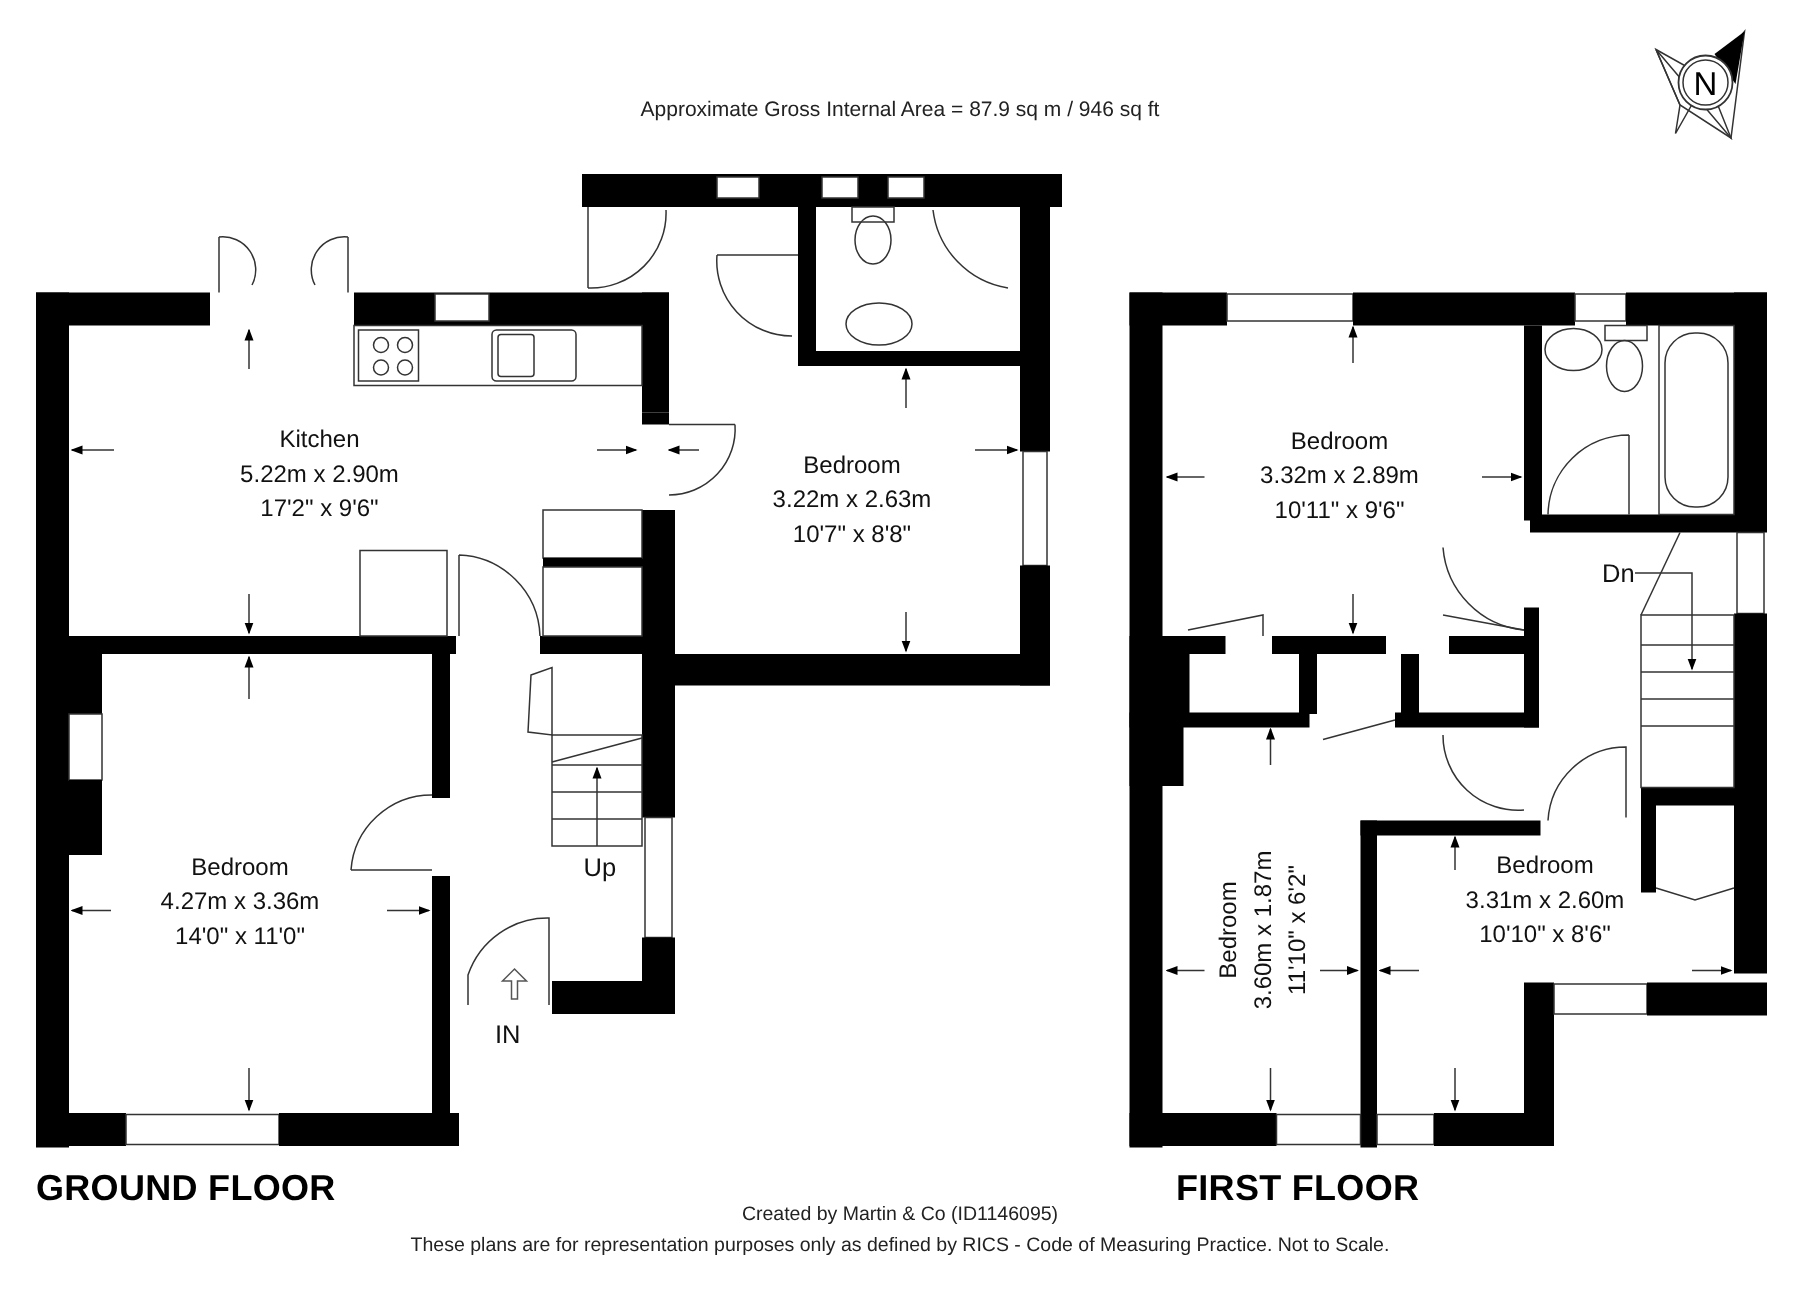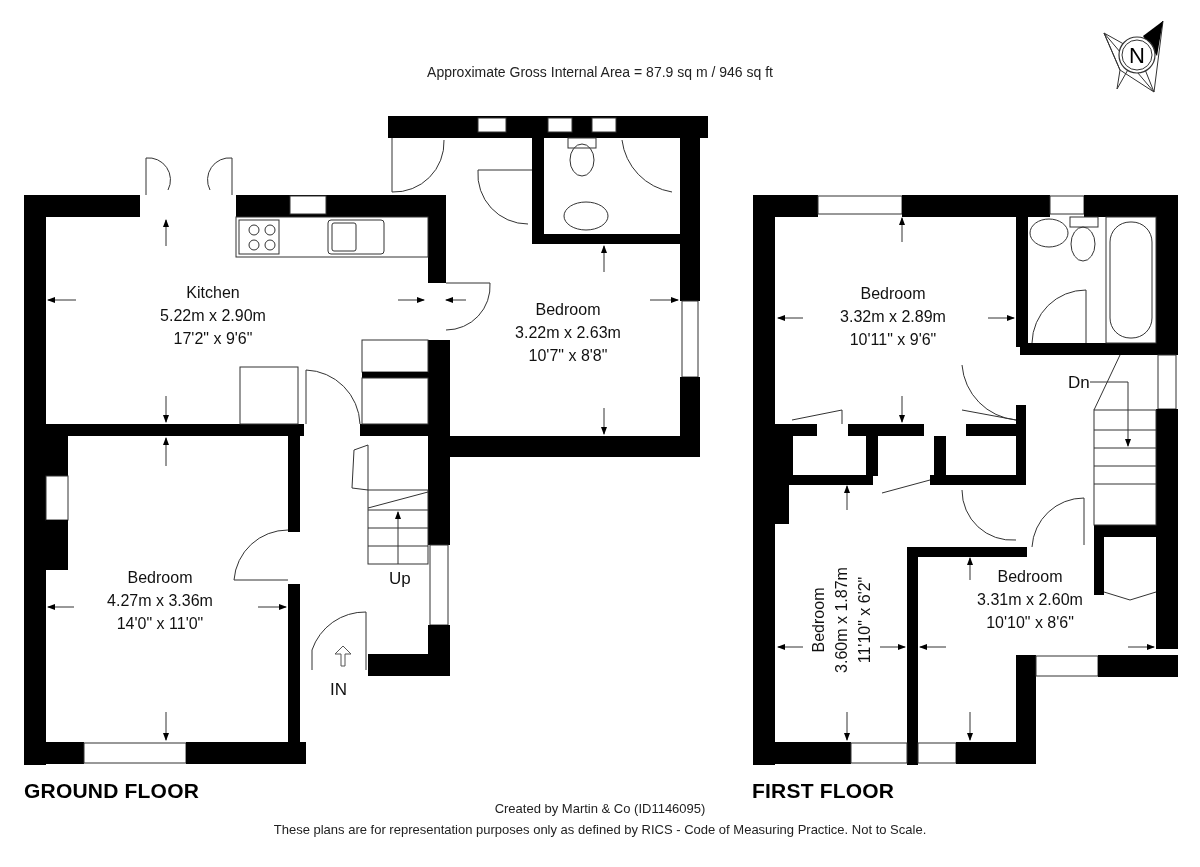--- a/index.html
+++ b/index.html
@@ -1,21 +1,21 @@
 <!DOCTYPE html>
 <html><head>
 <meta charset="utf-8">
 <style>
   html, body { margin:0; padding:0; background:#ffffff; }
   body { width:1200px; height:867px; position:relative; overflow:hidden; font-family:"Liberation Sans", sans-serif; color:#111; }
   .abs { position:absolute; }
   #gia { left:0; width:1200px; top:64px; text-align:center; font-size:14px; color:#222; }
-  .floor-title { font-family:"Liberation Sans", sans-serif; font-weight:bold; font-size:21px; letter-spacing:0.2px; color:#000; top:779px; }
+  .floor-title { font-family:"Liberation Sans", sans-serif; font-weight:bold; font-size:24px; letter-spacing:0.2px; color:#000; top:779px; }
   #gf-title { left:24px; }
-  #ff-title { left:752px; }
+  #ff-title { left:784px; }
   .footer { left:0; width:1200px; text-align:center; font-size:13px; color:#222; }
   #disclaimer { top:822px; }
   #credit { top:801px; }
   svg#plan { position:absolute; left:0; top:0; }
   .wall { fill:#000; }
   .thin { fill:none; stroke:#333; stroke-width:1; }
   .win { fill:#fff; stroke:#333; stroke-width:1; }
   .room-label { font-family:"Liberation Sans", sans-serif; font-size:16px; fill:#111; text-anchor:middle; }
   .small-label { font-family:"Liberation Sans", sans-serif; font-size:17px; fill:#111; }
   .arrow { stroke:#333; stroke-width:1; fill:none; }

